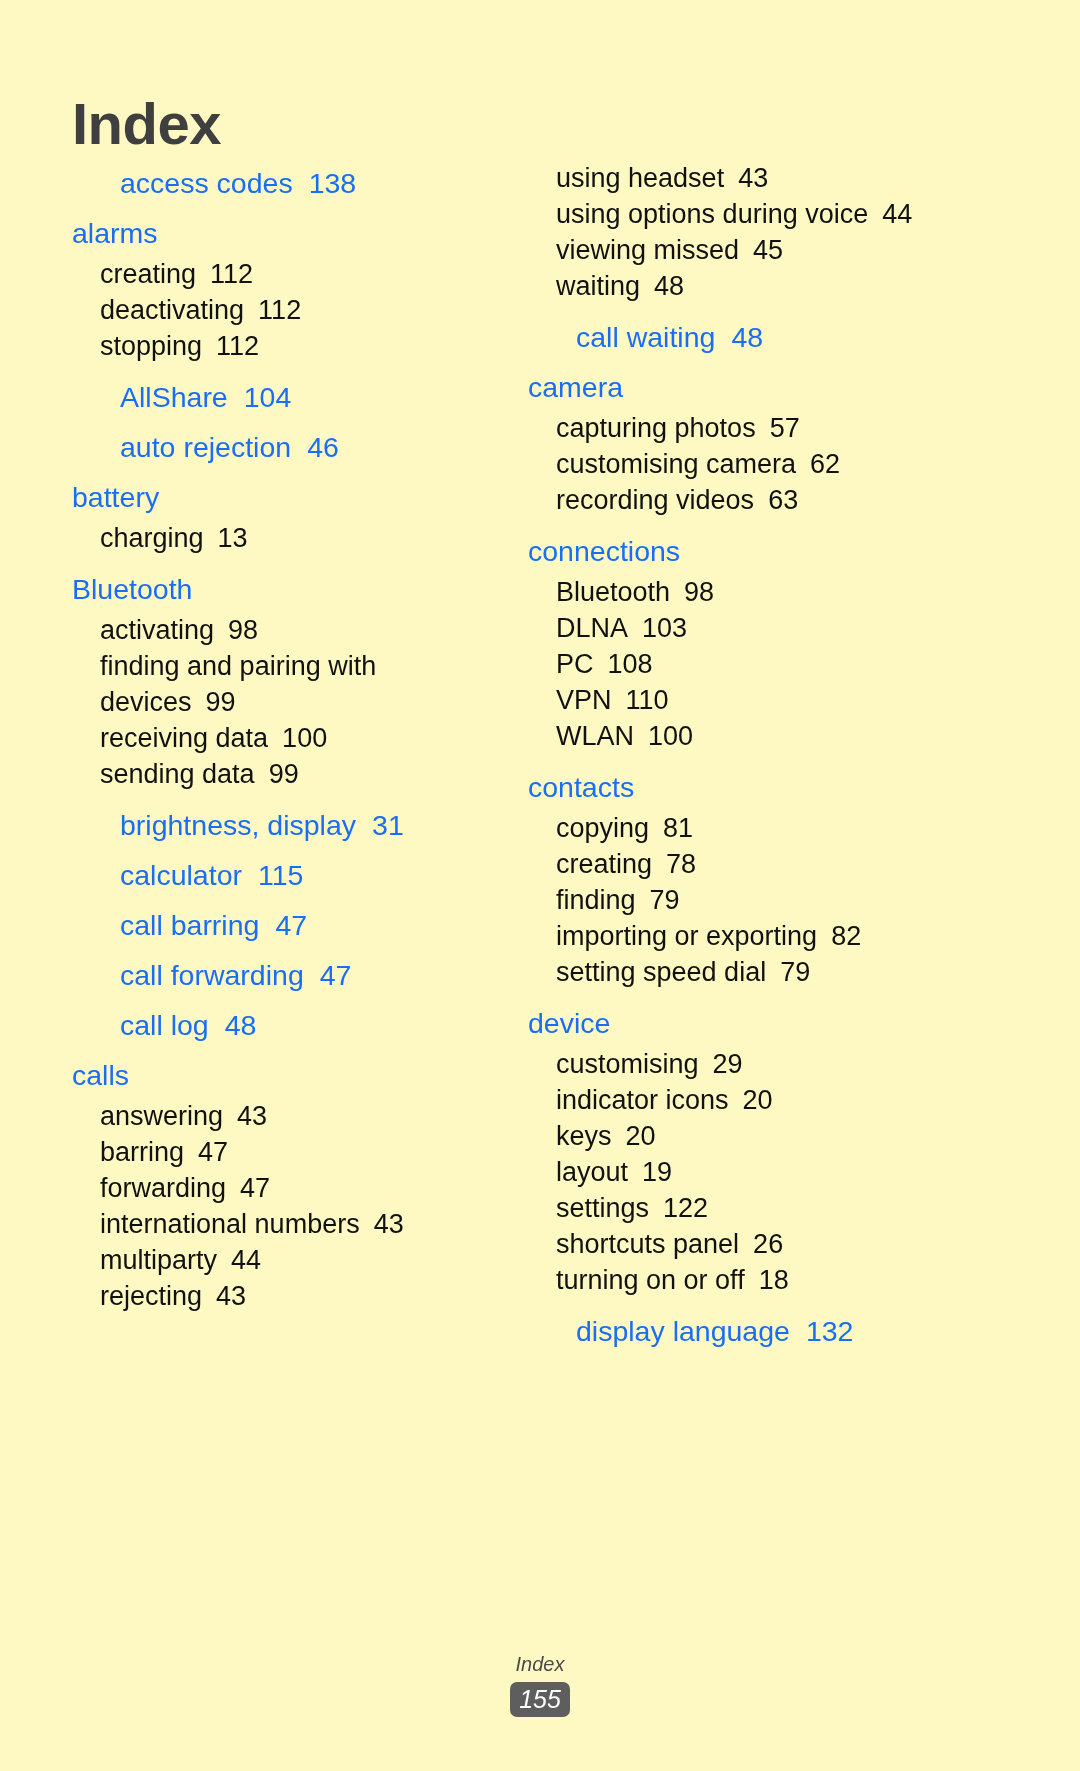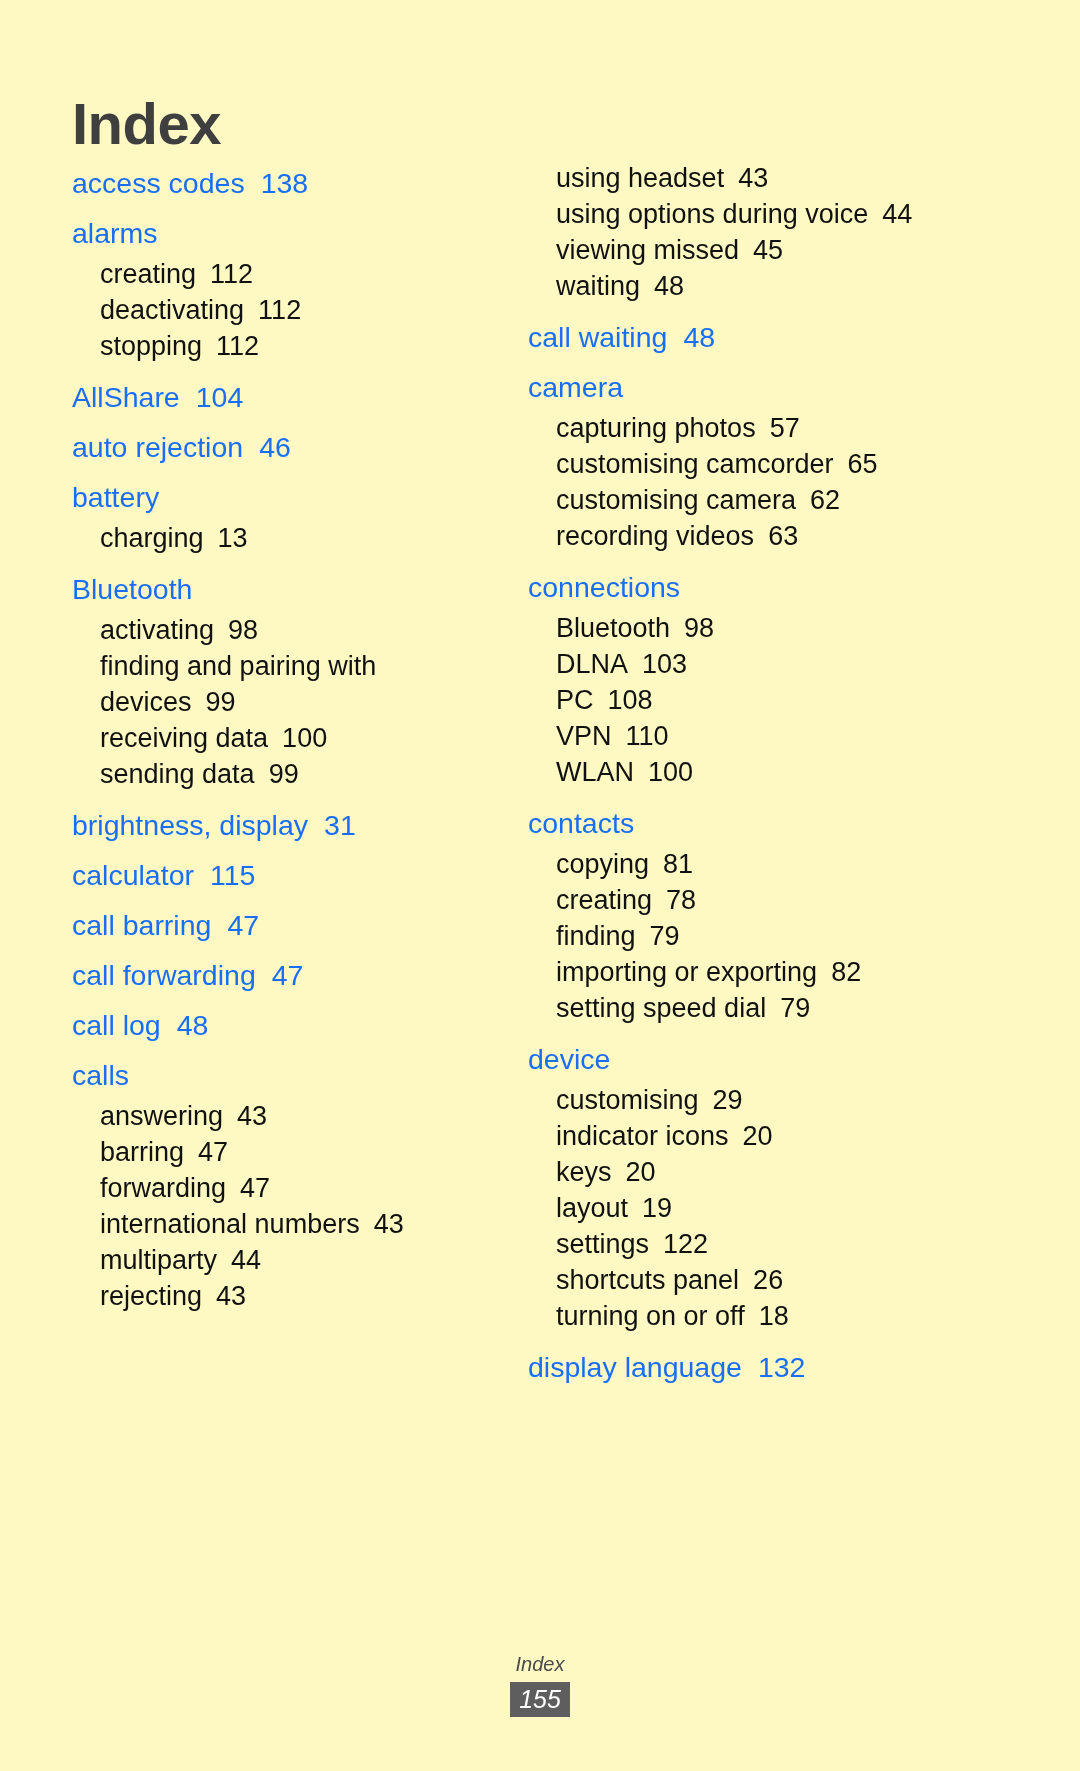--- a/index.html
+++ b/index.html
@@ -77,20 +77,21 @@
   }
   .sub.wrap {
     white-space: normal;
     text-indent: 0;
   }
   .entry.has-subs {
     margin-bottom: 10px;
   }
   .entry.standalone {
     margin-bottom: 4px;
+    margin-left: 48px;
   }
   .footer {
     position: absolute;
     left: 0;
     top: 1652px;
     width: 1080px;
     text-align: center;
   }
   .footer-label {
     font-size: 20px;
@@ -101,20 +102,21 @@
   .footer-pageno {
     display: inline-block;
     margin-top: 6px;
     background: #5e5e5e;
     color: #ffffff;
     font-style: italic;
     font-size: 25px;
     font-weight: normal;
     line-height: 30px;
     padding: 2px 9px 3px 9px;
+    border-radius: 7px;
   }
 </style>
 </head>
 <body>
 
 <div class="page">
 
   <h1 class="page-title">Index</h1>
 
   <div class="columns">
@@ -176,21 +178,20 @@
           <div class="sub wrap"><span>using options during voice</span><span class="pg">44</span></div>
           <div class="sub"><span>viewing missed</span><span class="pg">45</span></div>
           <div class="sub"><span>waiting</span><span class="pg">48</span></div>
         </div>
         <div class="entry standalone">
           <div class="entry-head"><span>call waiting</span><span class="pg">48</span></div>
         </div>
         <div class="entry has-subs">
           <div class="entry-head"><span>camera</span></div>
           <div class="sub"><span>capturing photos</span><span class="pg">57</span></div>
-          <div class="sub wrap"><span>customising camcorder</span><span class="pg">65</span></div>
           <div class="sub"><span>customising camera</span><span class="pg">62</span></div>
           <div class="sub"><span>recording videos</span><span class="pg">63</span></div>
         </div>
         <div class="entry has-subs">
           <div class="entry-head"><span>connections</span></div>
           <div class="sub"><span>Bluetooth</span><span class="pg">98</span></div>
           <div class="sub"><span>DLNA</span><span class="pg">103</span></div>
           <div class="sub"><span>PC</span><span class="pg">108</span></div>
           <div class="sub"><span>VPN</span><span class="pg">110</span></div>
           <div class="sub"><span>WLAN</span><span class="pg">100</span></div>

